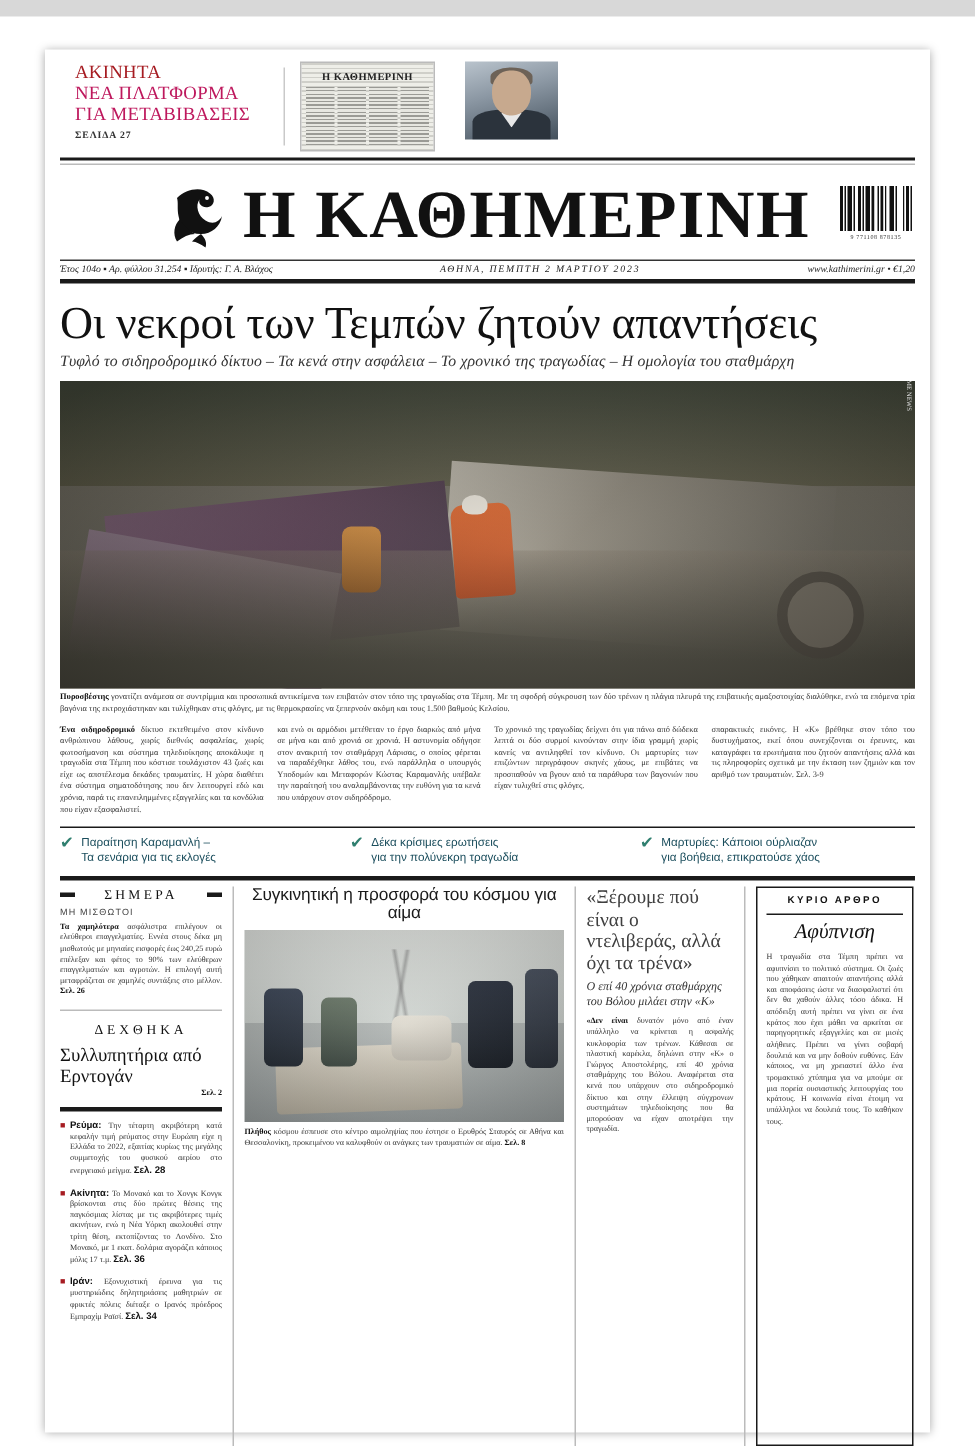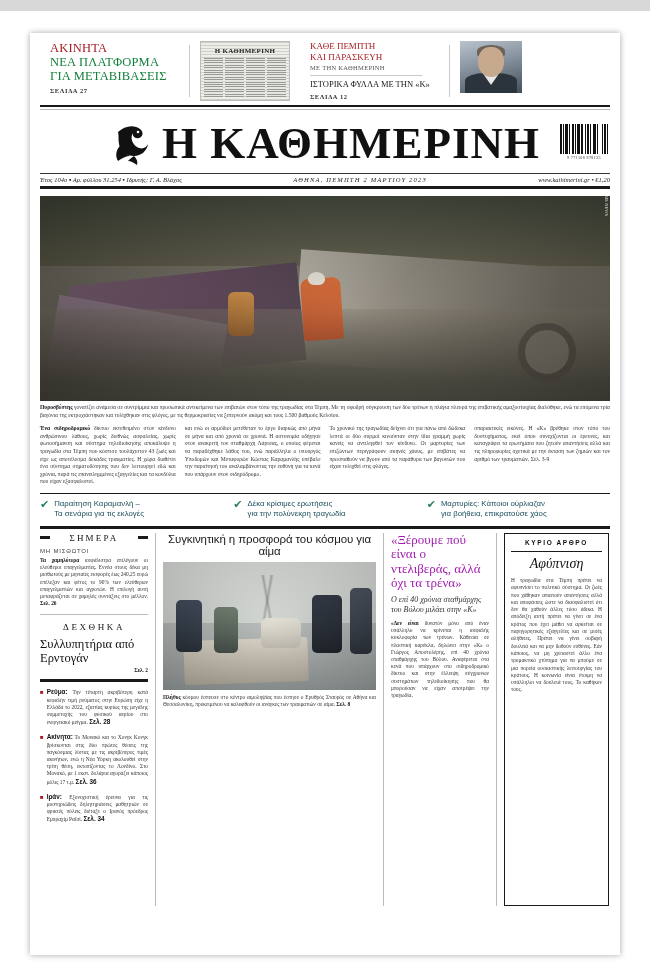--- a/index.html
+++ b/index.html
@@ -33,21 +33,21 @@
   .promo-cell { padding: 0 10px; position: relative; }
   .promo-sep::after {
     content: ""; position: absolute; right: 0; top: 4px; bottom: 4px;
     width: 1px; background: #c9c9c9;
   }
   .promo-a { width: 150px; }
   .promo-a .l1, .promo-a .l2, .promo-a .l3 {
     font-size: 12.5px; line-height: 14px; letter-spacing: .2px;
   }
   .promo-a .l1 { color: #a61c22; }
-  .promo-a .l2, .promo-a .l3 { color: #15803d; }
+  .promo-a .l2, .promo-a .l3 { color: #be185d; }
   .pg { font-size: 6.5px; font-weight: bold; letter-spacing: .6px; color: #333; margin-top: 4px; }
   .minipaper {
     width: 90px; height: 60px;
     background:
       repeating-linear-gradient(0deg, #cfcfc9 0px, #cfcfc9 1px, #eeeee8 1px, #eeeee8 3px);
     border: 1px solid #bbb;
     position: relative;
     overflow: hidden;
   }
   .minipaper .mp-title {
@@ -278,21 +278,21 @@
   }
   .m-photo .p1 { position:absolute; left:6%; top:30%; width:26px; height:52px; background:linear-gradient(180deg,#3d4758,#232a33); border-radius:5px;}
   .m-photo .p2 { position:absolute; left:24%; top:35%; width:24px; height:46px; background:linear-gradient(180deg,#6c7a6a,#3c4740); border-radius:5px;}
   .m-photo .p3 { position:absolute; left:46%; top:44%; width:40px; height:30px; background:linear-gradient(180deg,#e3dfd4,#c0bbb0); border-radius:6px;}
   .m-photo .p4 { position:absolute; right:16%; top:26%; width:30px; height:58px; background:linear-gradient(180deg,#2c3340,#161b22); border-radius:5px;}
   .m-photo .p5 { position:absolute; right:2%; top:20%; width:22px; height:66px; background:linear-gradient(180deg,#4a5260,#272d36); border-radius:5px;}
   .m-photo .veil { position:absolute; inset:0; background:radial-gradient(ellipse at 50% 50%, rgba(255,255,255,.08), rgba(0,0,0,.22)); }
   .m-cap { font-size:5.4px; line-height:7.2px; color:#333; text-align:justify; margin-top:4px; }
   .m-cap b { color:#111; }
 
-  .r-head { font-size:13px; line-height:14.5px; color:#a21caf; }
+  .r-head { font-size:13px; line-height:14.5px; color:#404040; }
   .r-sub { font-style:italic; font-size:8px; line-height:10px; color:#333; margin-top:4px;font-family:Liberation Serif, serif; }
   .r-body { font-size:5.4px; line-height:7.2px; color:#333; text-align:justify; margin-top:5px; }
   .r-body b { color:#111; }
 
   .ed-box { border:1px solid #1a1a1a; padding:5px 6px 6px 6px; height:100%; }
   .ed-kick { text-align:center; font-family:"Liberation Sans",sans-serif; font-weight:bold; font-size:6.5px; letter-spacing:1.6px; color:#111; }
   .ed-rule { height:1px; background:#1a1a1a; margin:5px 0 4px 0; }
   .ed-head { text-align:center; font-style:italic; font-size:14px; color:#111; margin-bottom:5px; }
   .ed-body { font-size:5.4px; line-height:7.3px; color:#333; text-align:justify; }
 </style>
@@ -312,28 +312,20 @@
     <div class="promo-cell">
       <div class="minipaper">
         <div class="mp-title">Η ΚΑΘΗΜΕΡΙΝΗ</div>
         <div class="mp-cols">
           <div class="mp-col"></div>
               <div class="mp-col"></div>
               <div class="mp-col"></div>
               <div class="mp-col"></div>
         </div>
       </div>
-    </div>
-    <div class="promo-cell promo-b promo-sep">
-      <div class="r1">ΚΑΘΕ ΠΕΜΠΤΗ</div>
-      <div class="r2">ΚΑΙ ΠΑΡΑΣΚΕΥΗ</div>
-      <div class="r3">ΜΕ ΤΗΝ ΚΑΘΗΜΕΡΙΝΗ</div>
-      <div class="rule"></div>
-      <div class="r4">ΙΣΤΟΡΙΚΑ ΦΥΛΛΑ ΜΕ ΤΗΝ «Κ»</div>
-      <div class="pg">ΣΕΛΙΔΑ 12</div>
     </div>
     <div class="promo-cell promo-c">
       <div class="portrait">
         <div class="torso"></div>
             <div class="collar"></div>
         <div class="hair"></div>
             <div class="face"></div>
       </div>
     </div>
   </div>
@@ -388,20 +380,24 @@
     </div>
   </div>
   <div class="inforule"></div>
   <div class="inforow">
     <div class="left">Έτος 104ο ▪ Αρ. φύλλου 31.254 ▪ Ιδρυτής: Γ. Α. Βλάχος</div>
     <div class="mid">ΑΘΗΝΑ, ΠΕΜΠΤΗ 2 ΜΑΡΤΙΟΥ 2023</div>
     <div class="right">www.kathimerini.gr • €1,20</div>
   </div>
   <div class="thickrule"></div>
 
+  <div class="lead-wrap">
+    <div class="lead-head">Οι νεκροί των Τεμπών ζητούν απαντήσεις</div>
+    <div class="lead-sub">Τυφλό το σιδηροδρομικό δίκτυο – Τα κενά στην ασφάλεια – Το χρονικό της τραγωδίας – Η ομολογία του σταθμάρχη</div>
+  </div>
 
   <div class="photo">
     <div class="sky"></div>
     <div class="trees"></div>
     <div class="metal"></div>
     <div class="wreck-a"></div>
     <div class="wreck-b"></div>
     <div class="debris"></div>
     <div class="wheel"></div>
     <div class="person2"></div>

